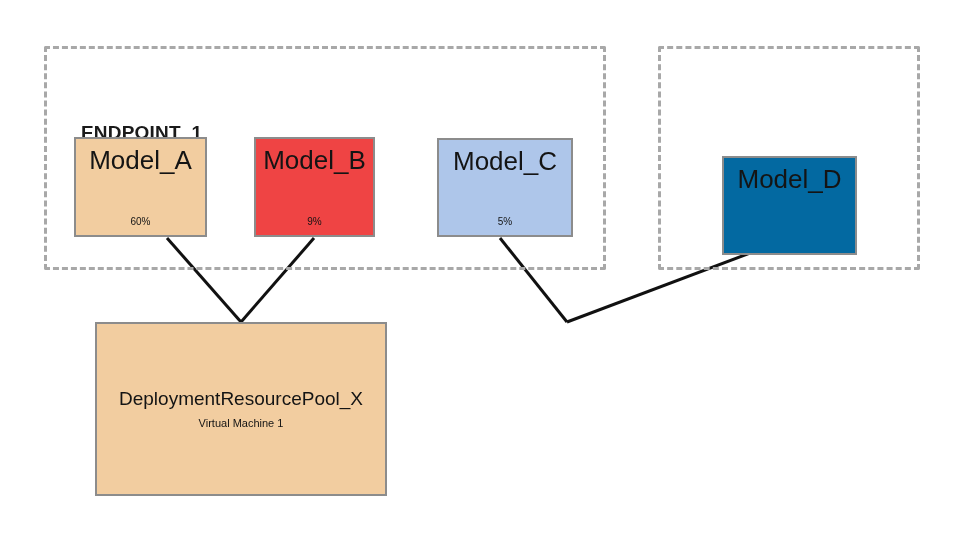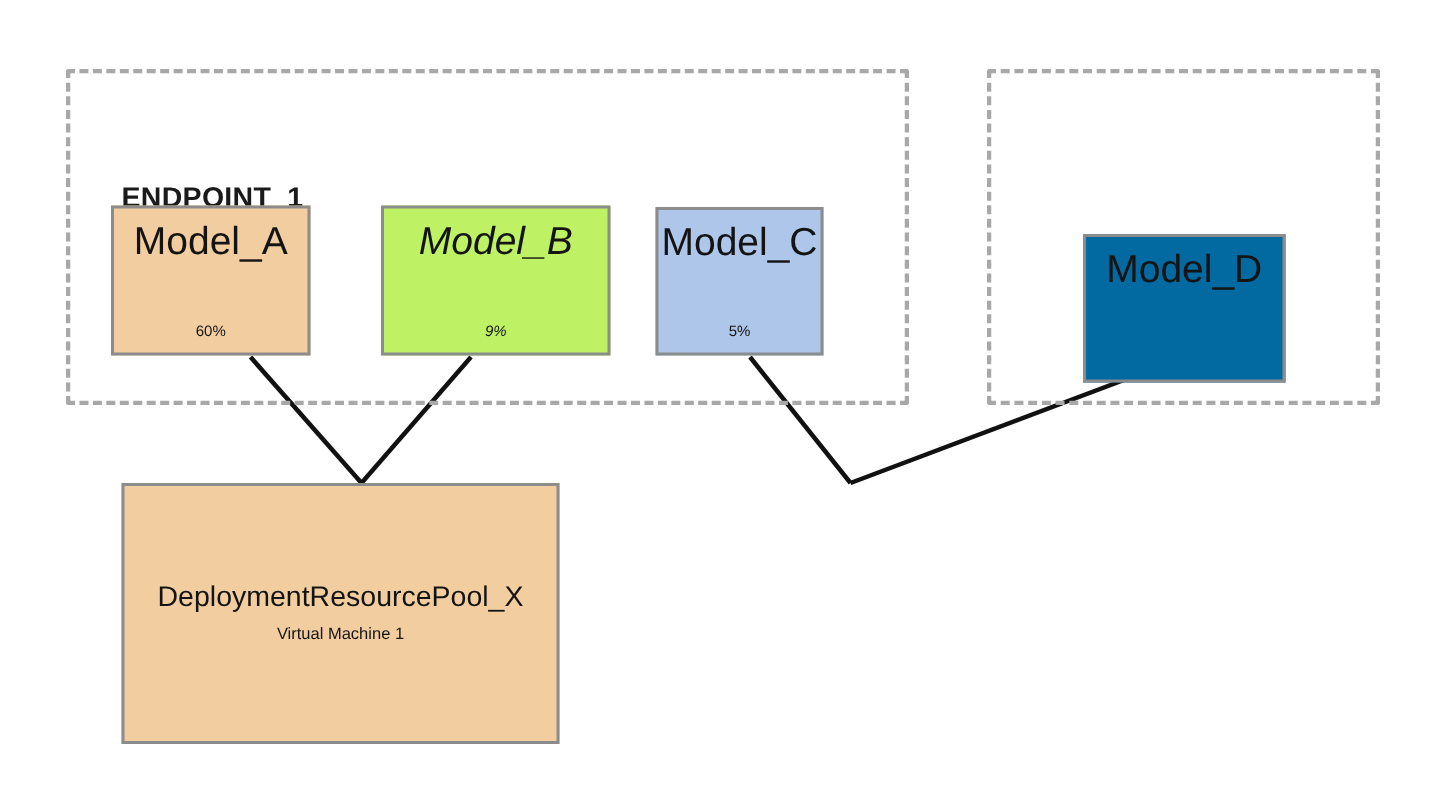--- a/index.html
+++ b/index.html
@@ -98,30 +98,30 @@
 
   <div class="endpoint-group" id="grp-0" style="left: 44px; top: 46px; width: 562px; height: 224px; border-color: rgb(168, 168, 168);"></div>
   <div class="endpoint-label" id="grplbl-0" style="left: 81px; top: 82px;">ENDPOINT_1</div>
 
   <div class="endpoint-group" id="grp-1" style="left: 658px; top: 46px; width: 262px; height: 224px; border-color: rgb(168, 168, 168);"></div>
 
   <div class="model-box" id="mdl-0" style="left: 74px; top: 137px; width: 133px; height: 100px; background: rgb(242, 205, 160); border-color: rgb(140, 140, 140);">
     <span class="model-name">Model_A</span>
     <span class="model-split">60%</span>
   </div>
-  <div class="model-box" id="mdl-1" style="left: 254px; top: 137px; width: 153px; height: 100px; background: #bef264; border-color: rgb(140, 140, 140); font-style: italic;">
+  <div class="model-box" id="mdl-1" style="left: 254px; top: 137px; width: 121px; height: 100px; background: #ef4444; border-color: rgb(140, 140, 140);">
     <span class="model-name">Model_B</span>
     <span class="model-split">9%</span>
   </div>
-  <div class="model-box" id="mdl-2" style="left: 437px; top: 138px; width: 112px; height: 99px; background: rgb(174, 198, 234); border-color: rgb(140, 140, 140);">
+  <div class="model-box" id="mdl-2" style="left: 437px; top: 138px; width: 136px; height: 99px; background: rgb(174, 198, 234); border-color: rgb(140, 140, 140);">
     <span class="model-name">Model_C</span>
     <span class="model-split">5%</span>
   </div>
   <div class="model-box" id="mdl-3" style="left: 722px; top: 156px; width: 135px; height: 99px; background: #0369a1; border-color: rgb(140, 140, 140);">
     <span class="model-name">Model_D</span>
   </div>
 
-  <div class="pool-box" id="pool-0" style="left: 81px; top: 322px; width: 292px; height: 174px; background: rgb(242, 205, 160); border-color: rgb(140, 140, 140);">
+  <div class="pool-box" id="pool-0" style="left: 95px; top: 322px; width: 292px; height: 174px; background: rgb(242, 205, 160); border-color: rgb(140, 140, 140);">
     <span class="pool-name">DeploymentResourcePool_X</span>
     <span class="pool-sub">Virtual Machine 1</span>
   </div>
 
 </div>
 
 </body></html>

